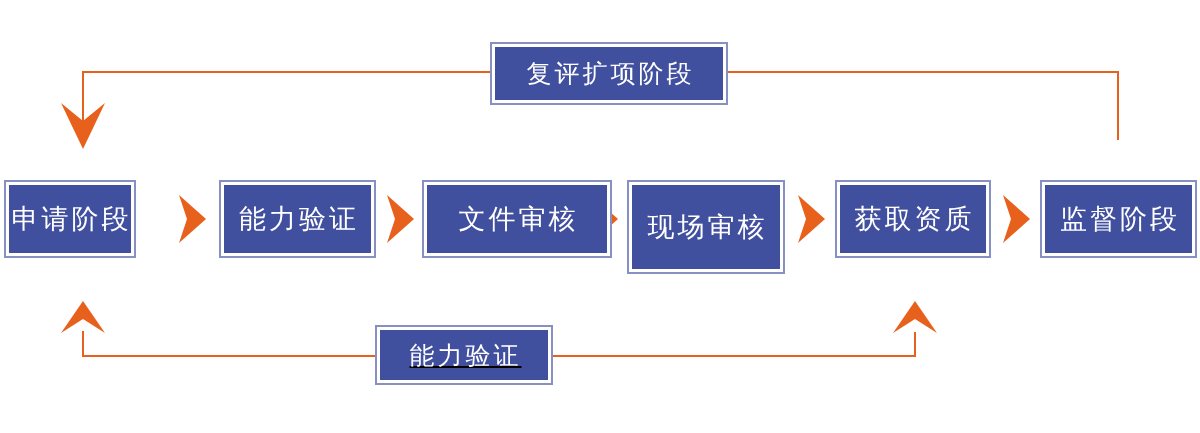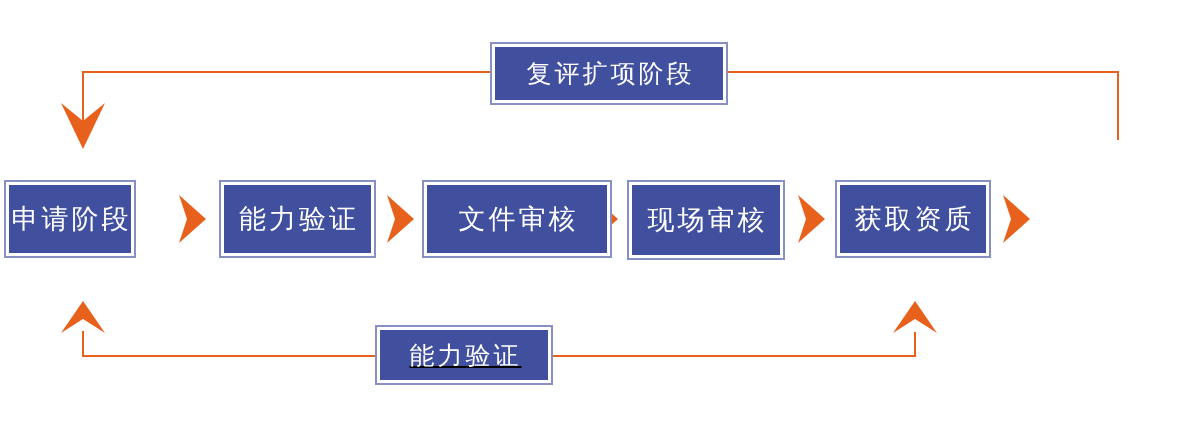--- a/index.html
+++ b/index.html
@@ -46,21 +46,21 @@
     white-space: nowrap;
     line-height: 1;
     padding-left: 3px; 
   }
   .tag .node-label { font-size: 25px; }
 
   
   #stage-0 { left: 4px;    top: 180px; width: 132px; height: 78px; }
   #stage-1 { left: 219px;  top: 180px; width: 157px; height: 78px; }
   #stage-2 { left: 422px;  top: 180px; width: 190px; height: 78px; }
-  #stage-3 { left: 627px;  top: 180px; width: 158px; height: 80px; }
+  #stage-3 { left: 627px;  top: 180px; width: 158px; height: 94px; }
   #stage-4 { left: 835px;  top: 180px; width: 156px; height: 78px; }
   #stage-5 { left: 1040px; top: 180px; width: 157px; height: 78px; }
 
   
   #tag-top    { left: 490px; top: 42px;  width: 238px; height: 63px; }
   #tag-bottom { left: 375px; top: 325px; width: 178px; height: 60px; text-decoration: underline; }
 
   .orange-line { stroke: #e8611c; stroke-width: 2; fill: none; }
   .orange-fill { fill: #e8611c; stroke: none; }
 </style>
@@ -108,20 +108,25 @@
       <span class="node-label">现场审核</span>
     </div>
   </div>
 
   <div class="node" id="stage-4">
     <div class="node-inner">
       <span class="node-label">获取资质</span>
     </div>
   </div>
 
+  <div class="node" id="stage-5">
+    <div class="node-inner">
+      <span class="node-label">监督阶段</span>
+    </div>
+  </div>
 
   <div class="node tag" id="tag-top">
     <div class="node-inner">
       <span class="node-label">复评扩项阶段</span>
     </div>
   </div>
 
   <div class="node tag" id="tag-bottom">
     <div class="node-inner">
       <span class="node-label">能力验证</span>

